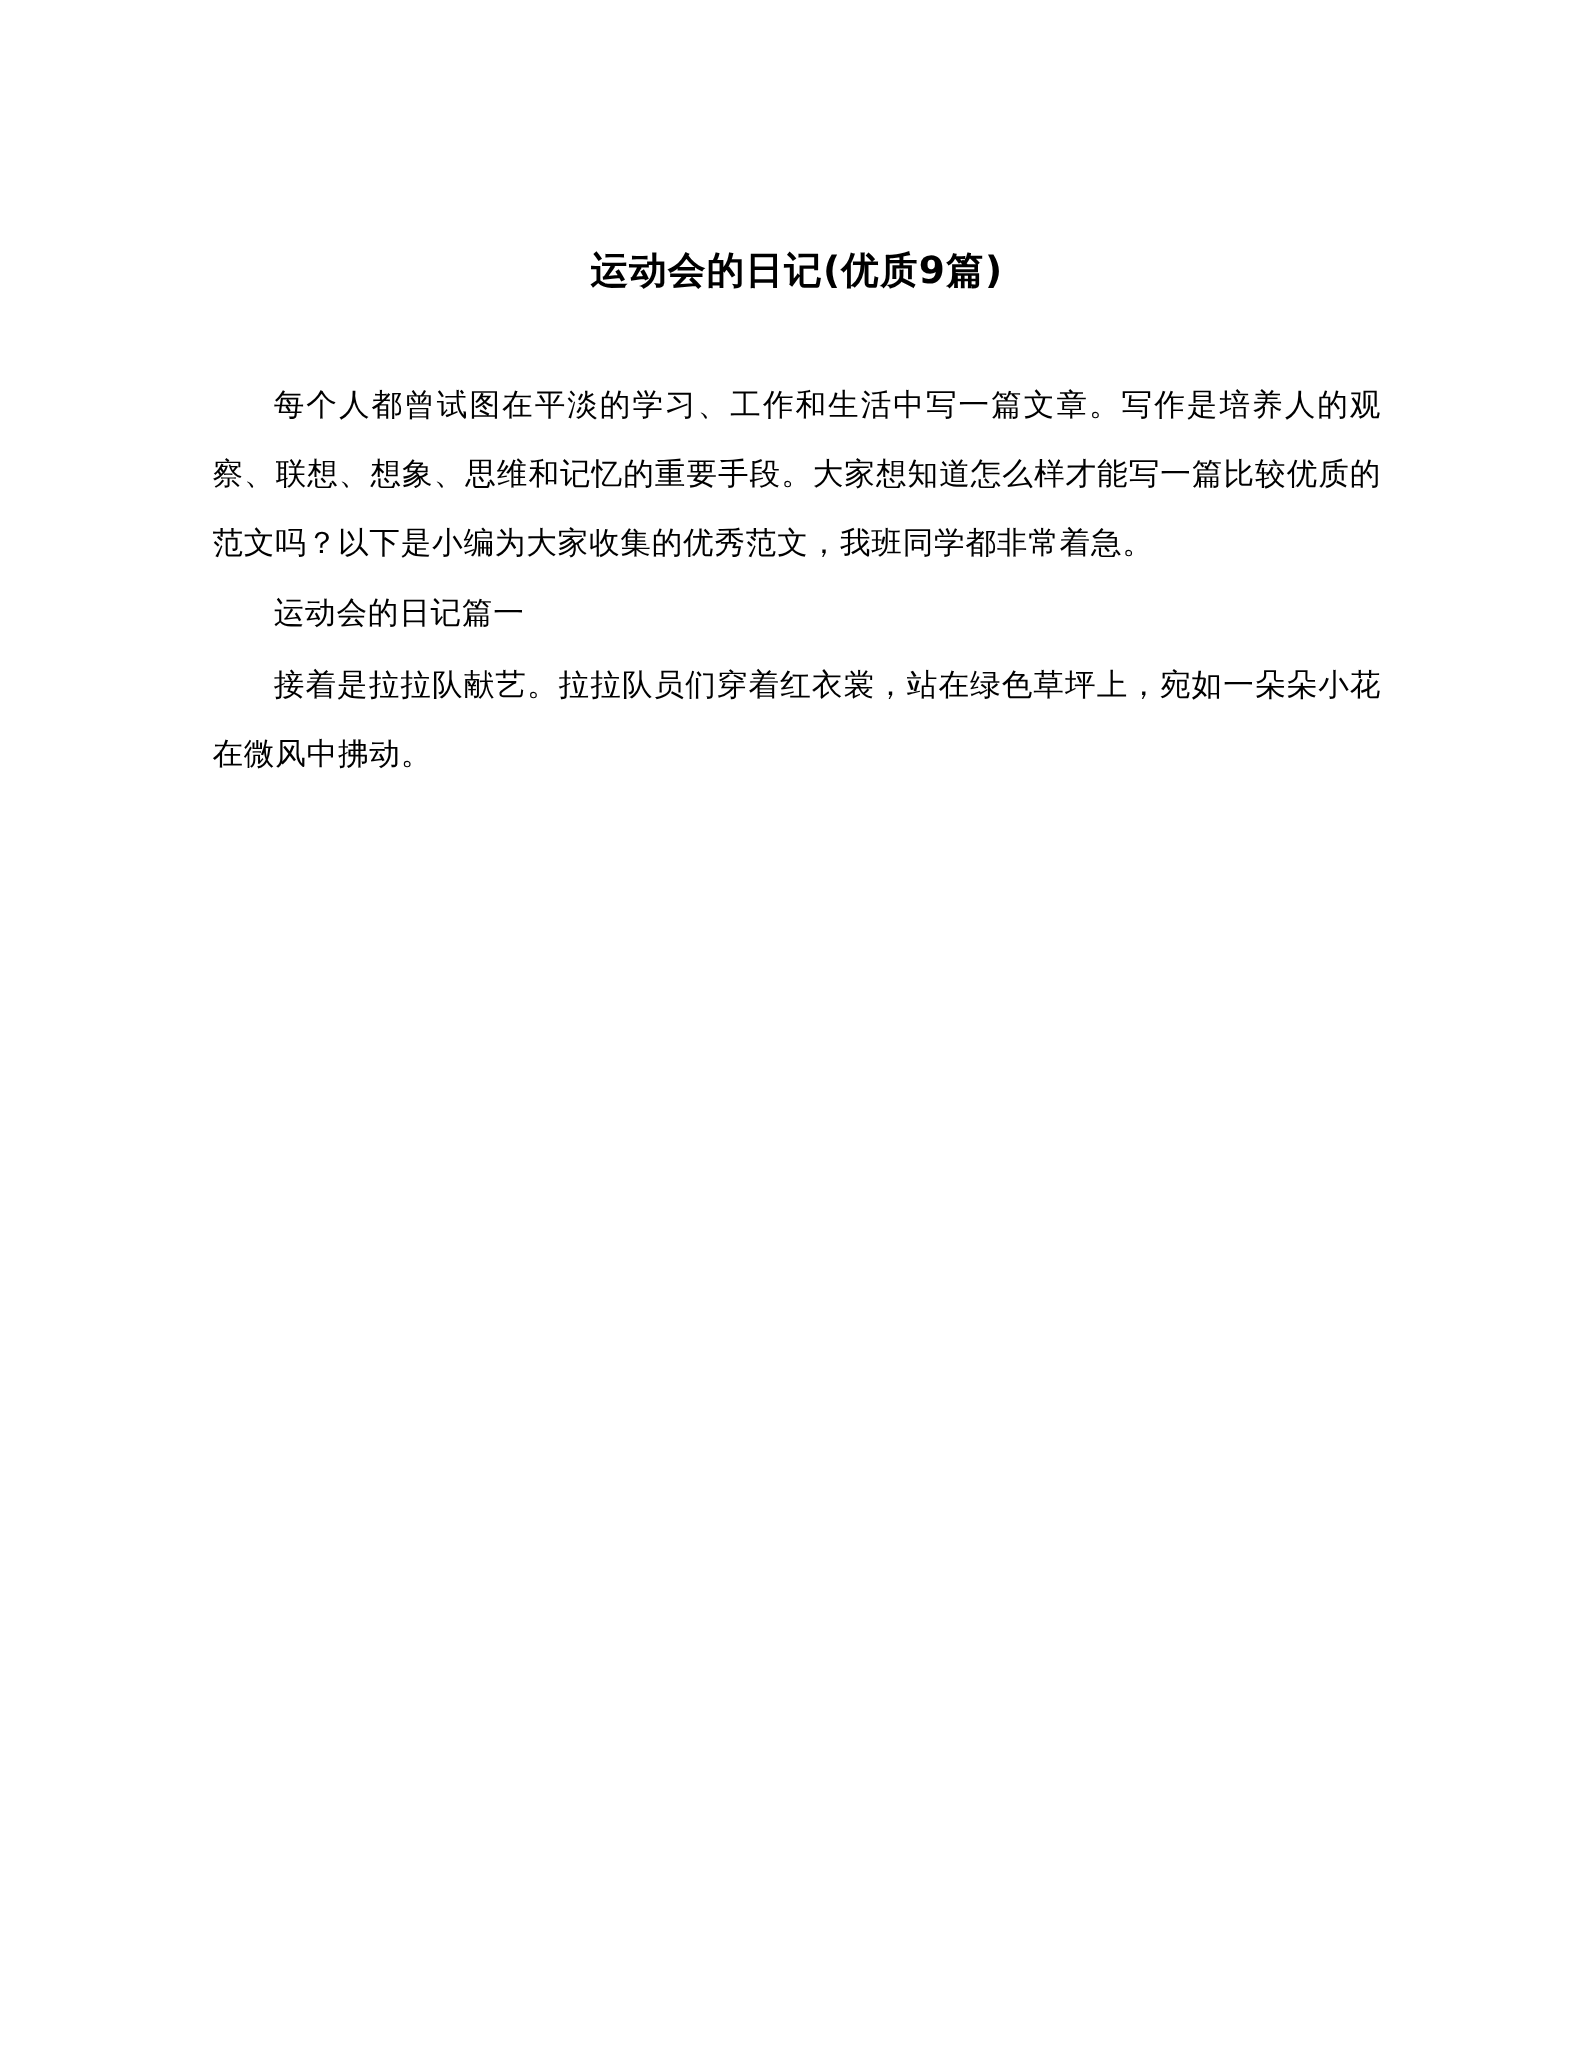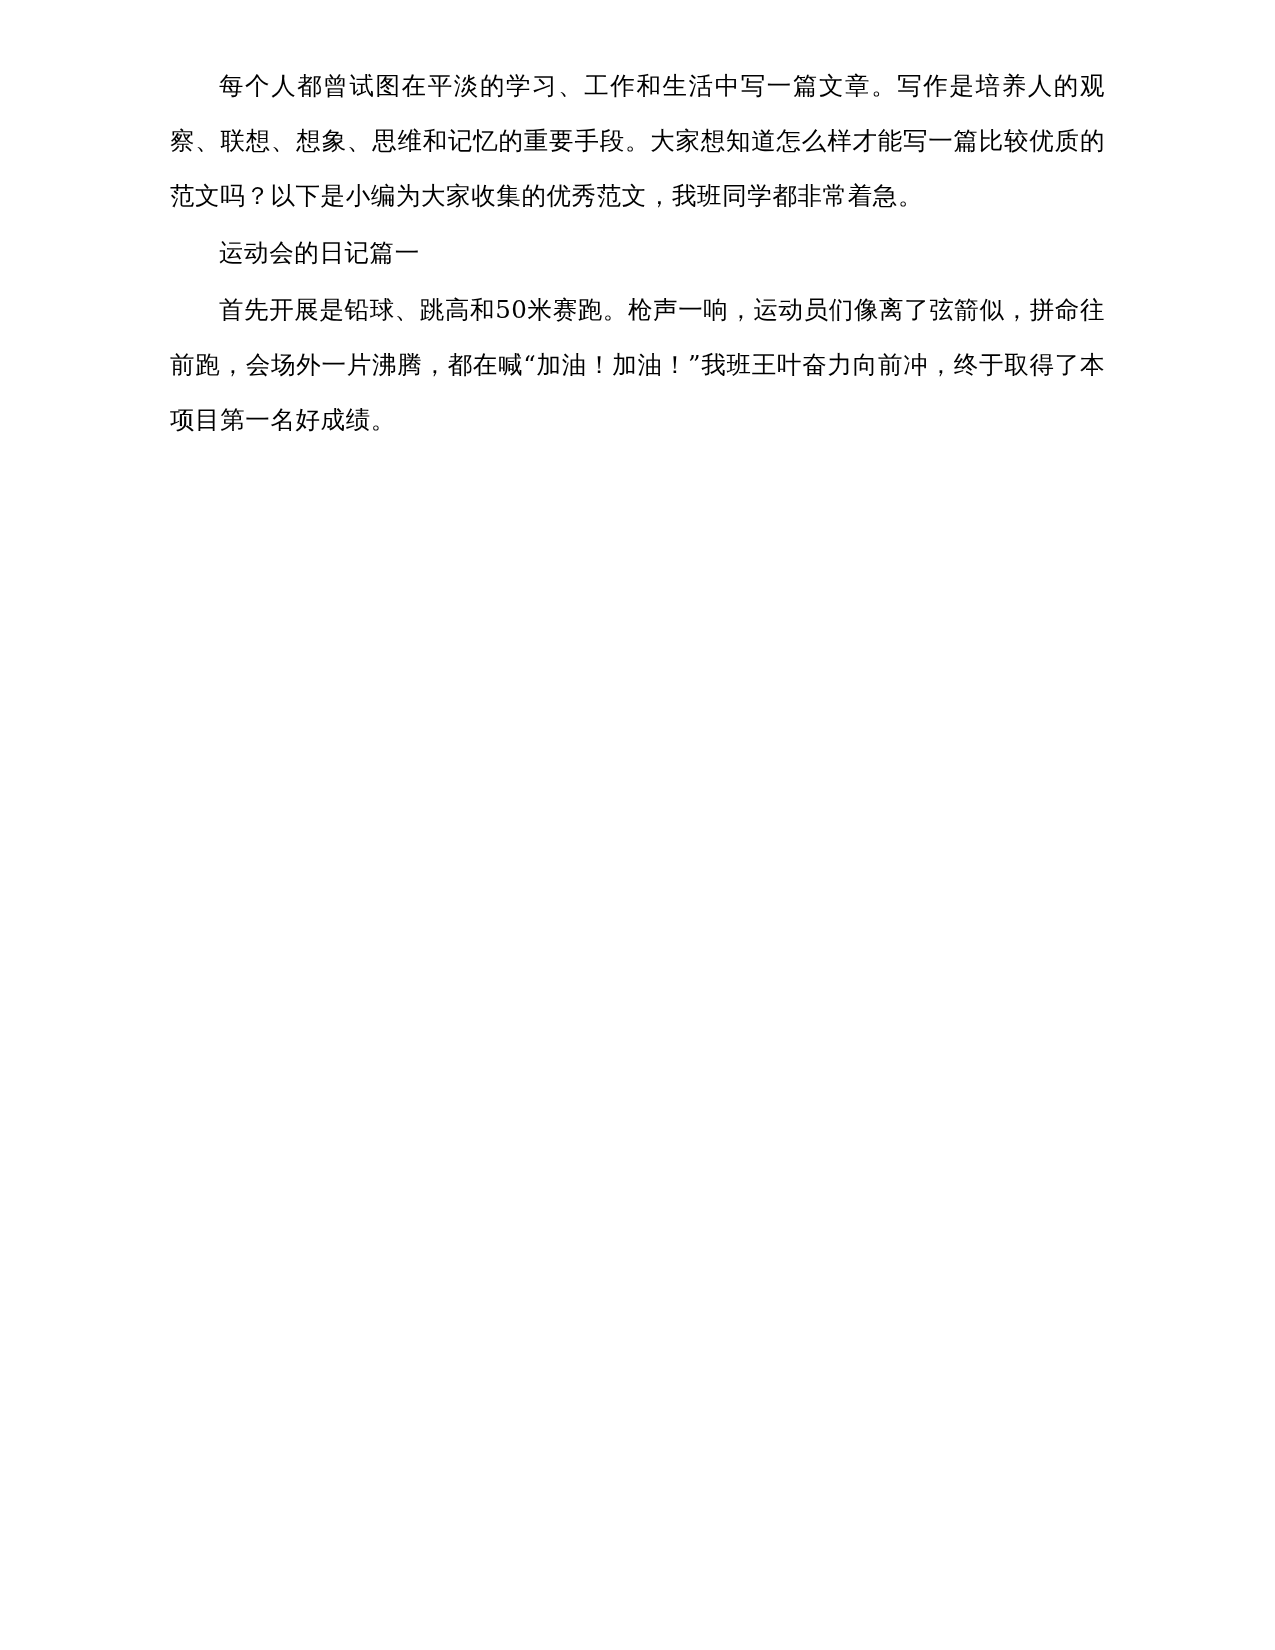--- a/index.html
+++ b/index.html
@@ -51,20 +51,21 @@
     text-indent: 2em;
     letter-spacing: 0.6px;
     font-family: Liberation Serif, serif;
   }
 </style>
 </head>
 <body>
 
 <div class="page">
 
+  <h1 class="doc-title">运动会的日记(优质9篇)</h1>
 
   <div class="body-block">
     <p class="para">每个人都曾试图在平淡的学习、工作和生活中写一篇文章。写作是培养人的观察、联想、想象、思维和记忆的重要手段。大家想知道怎么样才能写一篇比较优质的范文吗？以下是小编为大家收集的优秀范文，我班同学都非常着急。</p>
     <p class="section-label">运动会的日记篇一</p>
-    <p class="para">首先开展是铅球、跳高和50米赛跑。枪声一响，运动员们像离了弦箭似，拼命往前跑，会场外一片沸腾，都在喊“加油！加油！”我班王叶奋力向前冲，终于取得了本项目第一名好成绩。</p>
+    <p class="para">接着是拉拉队献艺。拉拉队员们穿着红衣裳，站在绿色草坪上，宛如一朵朵小花在微风中拂动。</p>
   </div>
 
 </div>
 
 </body></html>

